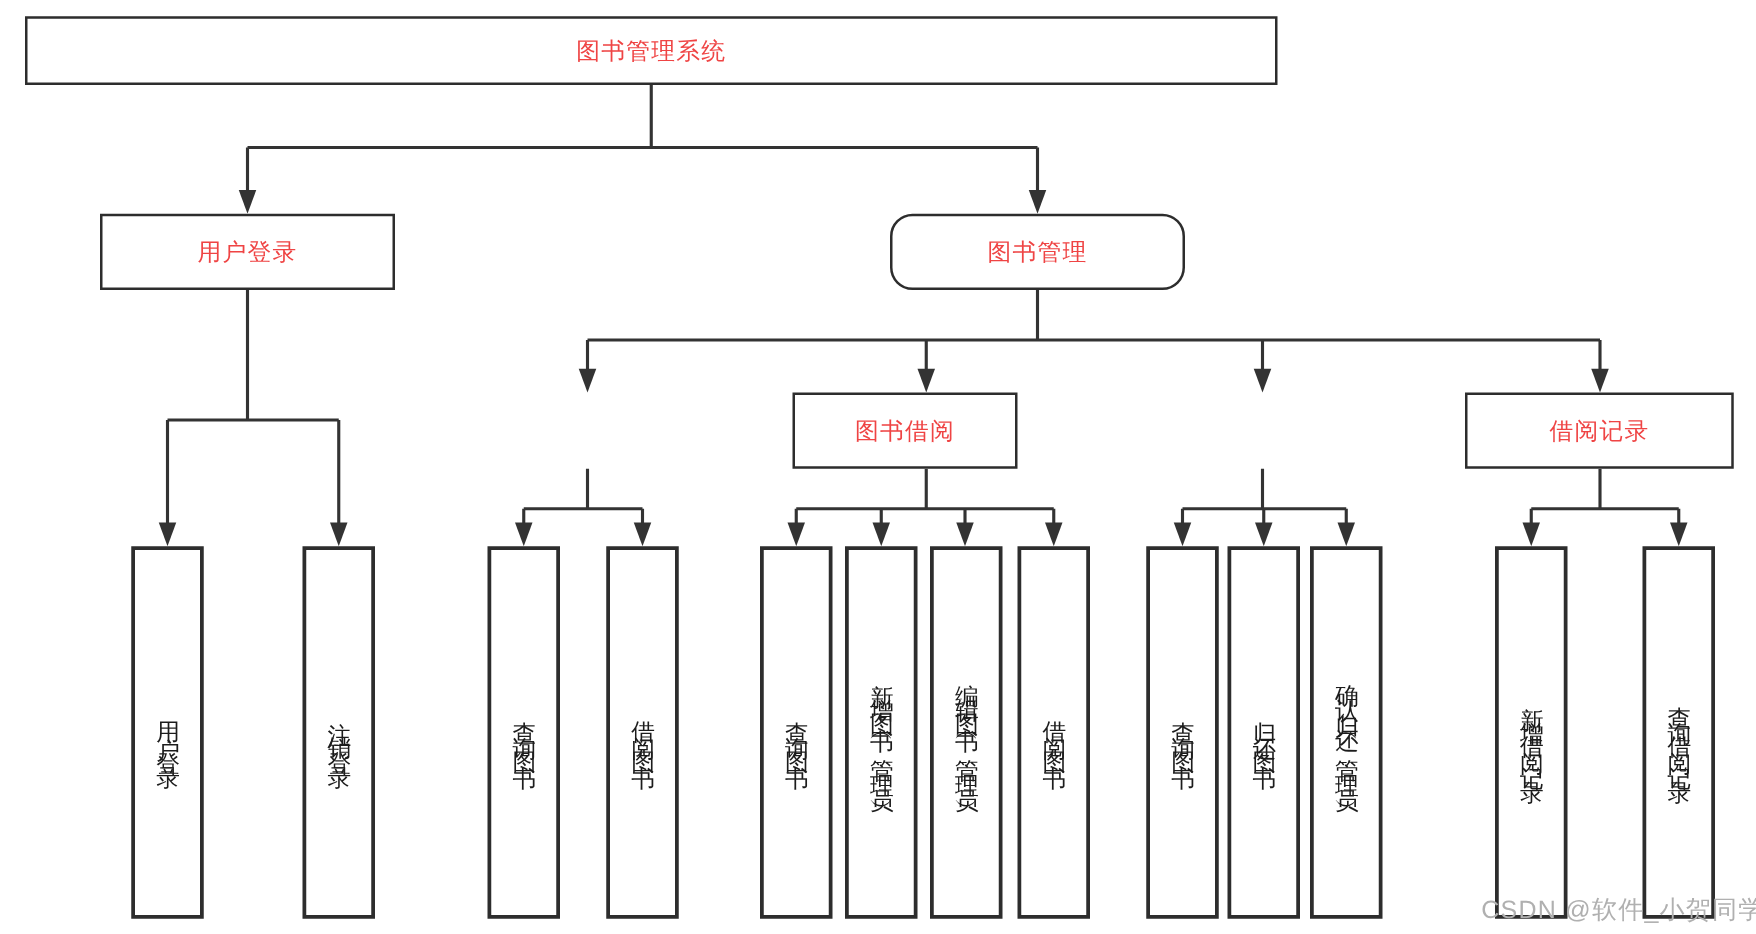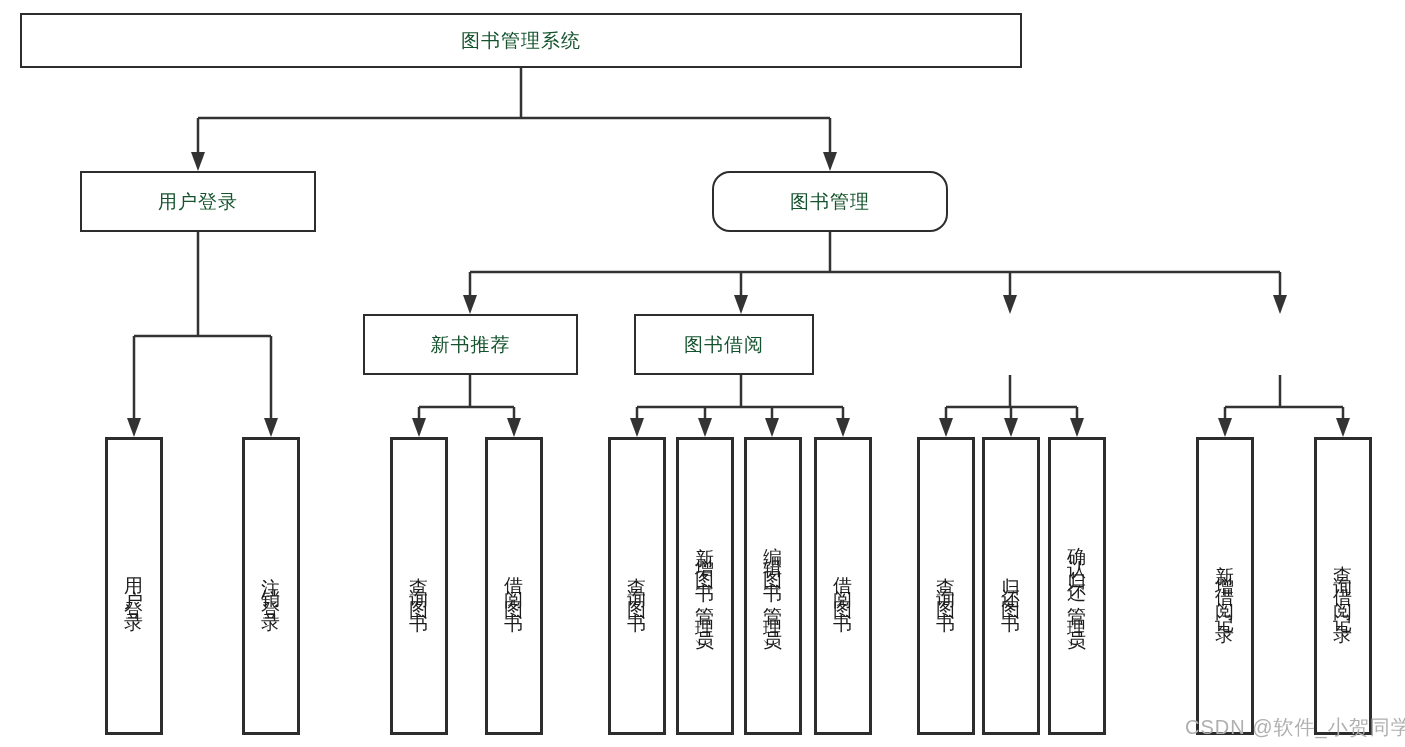--- a/index.html
+++ b/index.html
@@ -16,21 +16,21 @@
     left: 0; top: 0;
     width: 1405px; height: 747px;
   }
   .node {
     position: absolute;
     background: #ffffff;
     border: 2px solid #2d2d2d;
     display: flex;
     align-items: center;
     justify-content: center;
-    color: #14532d;
+    color: #ef4444;
     font-size: 19px;
     letter-spacing: 1px;
     box-sizing: border-box;
   }
   .leaf {
     position: absolute;
     background: #ffffff;
     border: 3px solid #2d2d2d;
     display: flex;
     align-items: center;
@@ -100,25 +100,25 @@
     <span>图书管理系统</span>
   </div>
 
   <div class="node" style="left:80px; top:171px; width:236px; height:61px;">
     <span>用户登录</span>
   </div>
   <div class="node" style="left:712px; top:171px; width:236px; height:61px;border-radius:18px;">
     <span>图书管理</span>
   </div>
 
-  <div class="node" style="left:363px; top:314px; width:215px; height:61px;">
-    <span>新书推荐</span>
-  </div>
   <div class="node" style="left:634px; top:314px; width:180px; height:61px;">
     <span>图书借阅</span>
+  </div>
+  <div class="node" style="left:1172px; top:314px; width:215px; height:61px;">
+    <span>借阅记录</span>
   </div>
 
   <div class="leaf" style="left:105px;">
     <span class="vtext">用户登录</span>
   </div>
   <div class="leaf" style="left:242px;">
     <span class="vtext">注销登录</span>
   </div>
 
   <div class="leaf" style="left:390px;">

